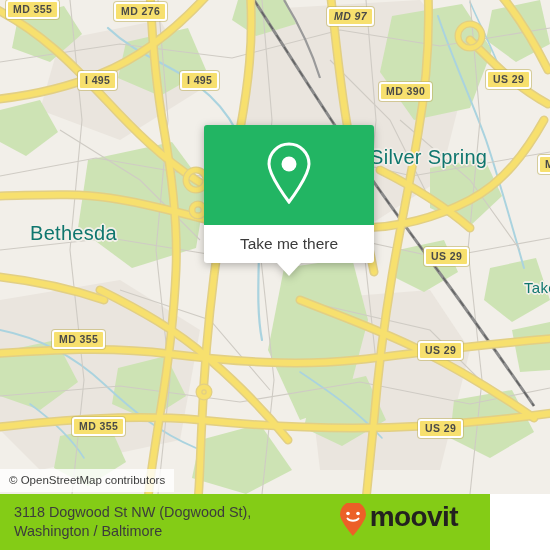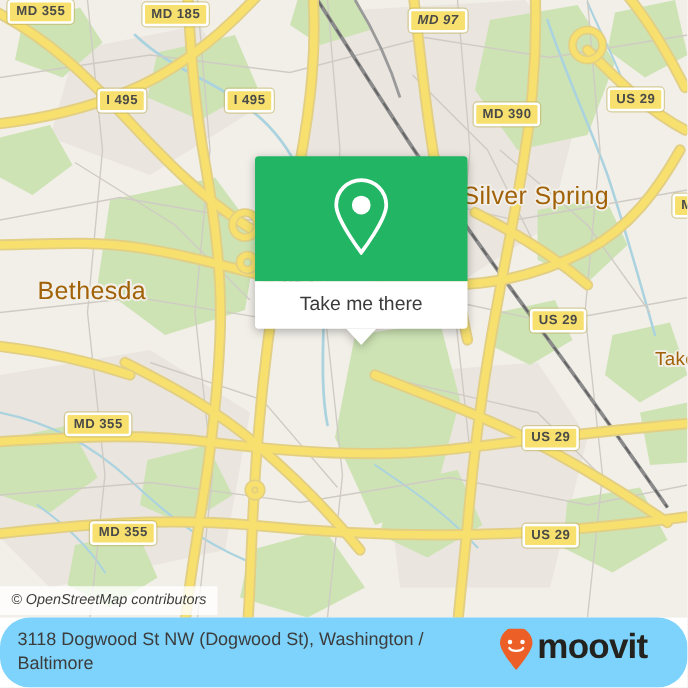--- a/index.html
+++ b/index.html
@@ -30,21 +30,21 @@
     letter-spacing:.4px;
     padding:1px 5px 2px 5px;
     line-height:12px;
     white-space:nowrap;
     box-shadow:0 0 0 1px rgba(190,175,90,.55);
   }
 
   
   .city-label{
     position:absolute;
-    color:#a16207;
+    color:#0f766e;
     font-size:20px;
     font-weight:normal;
     letter-spacing:.3px;
     white-space:nowrap;
     text-shadow:
       1.6px 0 0 rgba(242,239,233,.95), -1.6px 0 0 rgba(242,239,233,.95),
       0 1.6px 0 rgba(242,239,233,.95), 0 -1.6px 0 rgba(242,239,233,.95),
       1.2px 1.2px 0 rgba(242,239,233,.95), -1.2px -1.2px 0 rgba(242,239,233,.95),
       1.2px -1.2px 0 rgba(242,239,233,.95), -1.2px 1.2px 0 rgba(242,239,233,.95);
   }
@@ -80,28 +80,27 @@
 
   
   #attribution{
     position:absolute; left:0; top:469px;
     background:rgba(255,255,255,.80);
     color:#3c3c3c;
     font-size:11.5px;
     line-height:13px;
     padding:5px 9px 5px 9px;
     white-space:nowrap;
-    font-style:italic;
   }
 
   
   #footer{
-    position:absolute; left:0; top:494px; width:550px; height:56px;
-    background:#7dd3fc;
-    display:flex; align-items:center;border-radius:24px;
+    position:absolute; left:0; top:494px; width:490px; height:56px;
+    background:#84cc16;
+    display:flex; align-items:center;
   }
   #footer-address{
     flex:1;
     padding:0 8px 0 14px;
     color:#3c3c3c;
     font-size:14.4px;
     line-height:19px;
   }
   #footer-logo{
     display:flex; align-items:flex-start;
@@ -265,21 +264,21 @@
 
   <div class="city-label" style="left:6px; top:222px;margin-left:24px;">Bethesda</div>
 
   <div class="city-label" style="left:370px; top:146px;">Silver Spring</div>
 
   <div class="city-label small" style="left:524px; top:280px;">Takoma</div>
 
   <div class="city-label small" style="left:552px; top:296px;font-style:italic;">Pa</div>
 
   <div class="shield" style="left:6px;   top:0px;">MD 355</div>
-  <div class="shield" style="left:114px; top:2px;">MD 185</div>
+  <div class="shield" style="left:114px; top:2px;">MD 276</div>
   <div class="shield" style="left:327px; top:7px;font-style:italic;">MD 97</div>
   <div class="shield" style="left:78px;  top:71px;">I 495</div>
   <div class="shield" style="left:180px; top:71px;">I 495</div>
   <div class="shield" style="left:344px; top:82px;margin-left:35px;">MD 390</div>
   <div class="shield" style="left:486px; top:70px;">US 29</div>
   <div class="shield" style="left:171px; top:220px;margin-left:48px;">MD 1</div>
   <div class="shield" style="left:538px; top:155px;">M</div>
   <div class="shield" style="left:424px; top:247px;">US 29</div>
   <div class="shield" style="left:52px;  top:330px;">MD 355</div>
   <div class="shield" style="left:418px; top:341px;">US 29</div>

